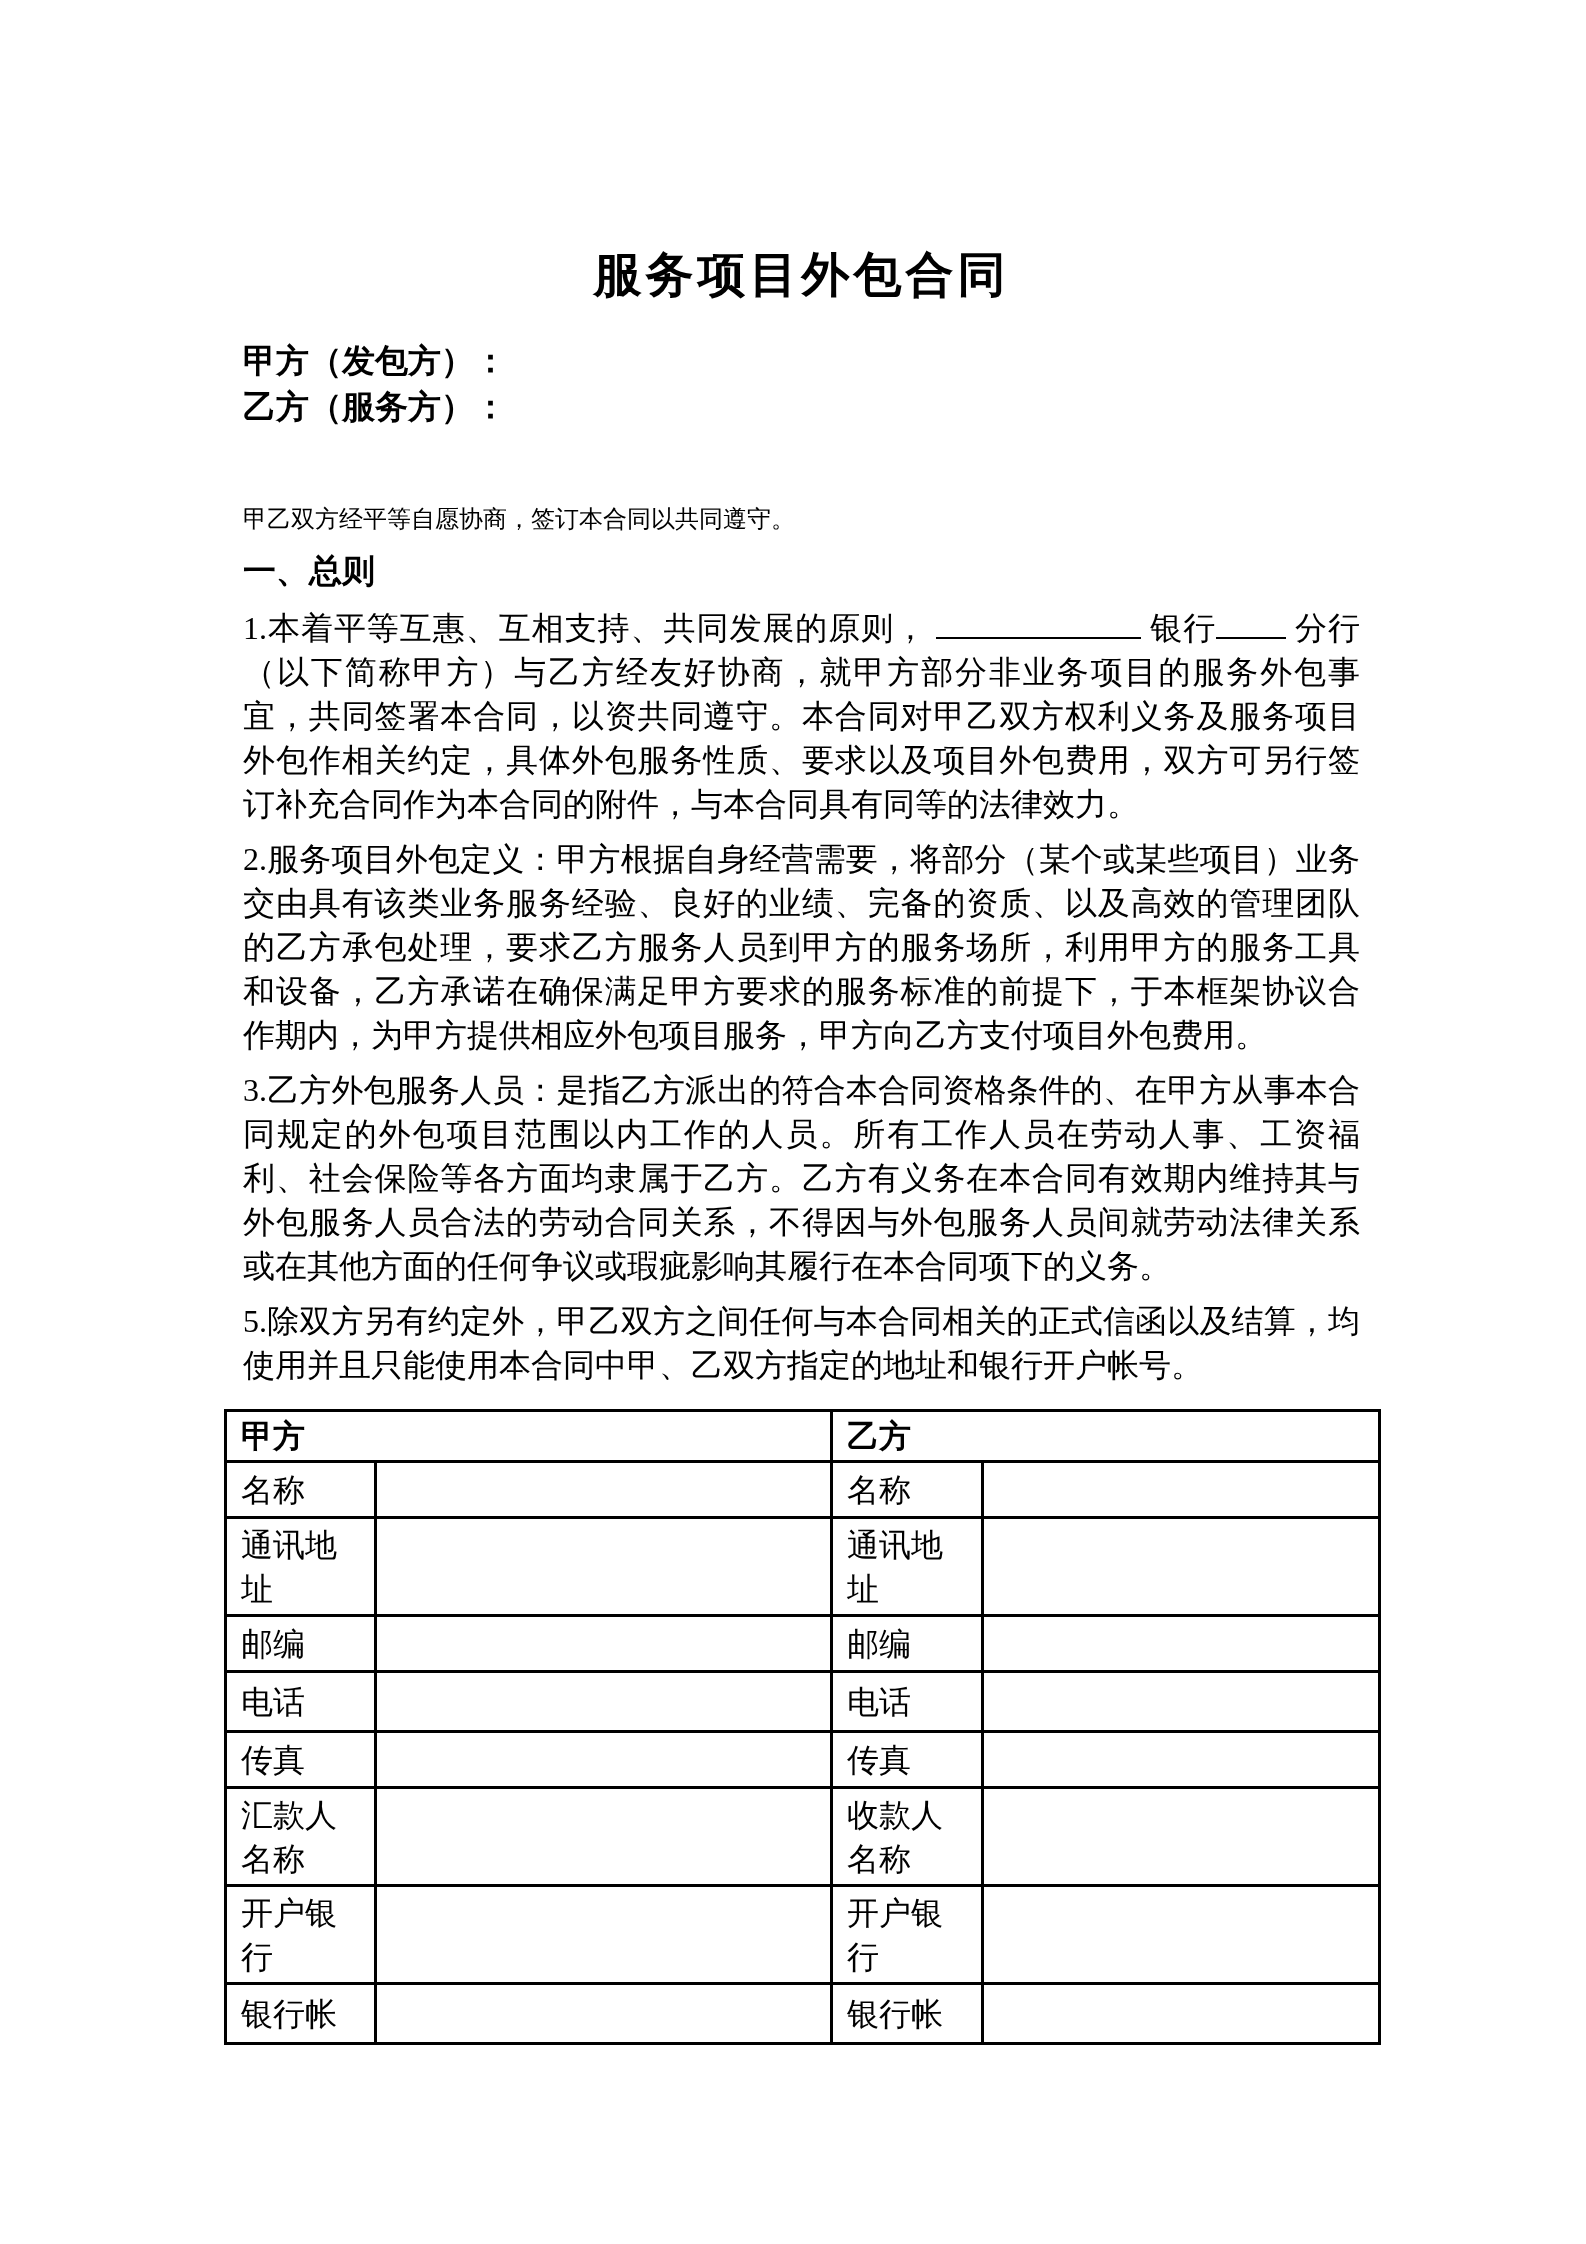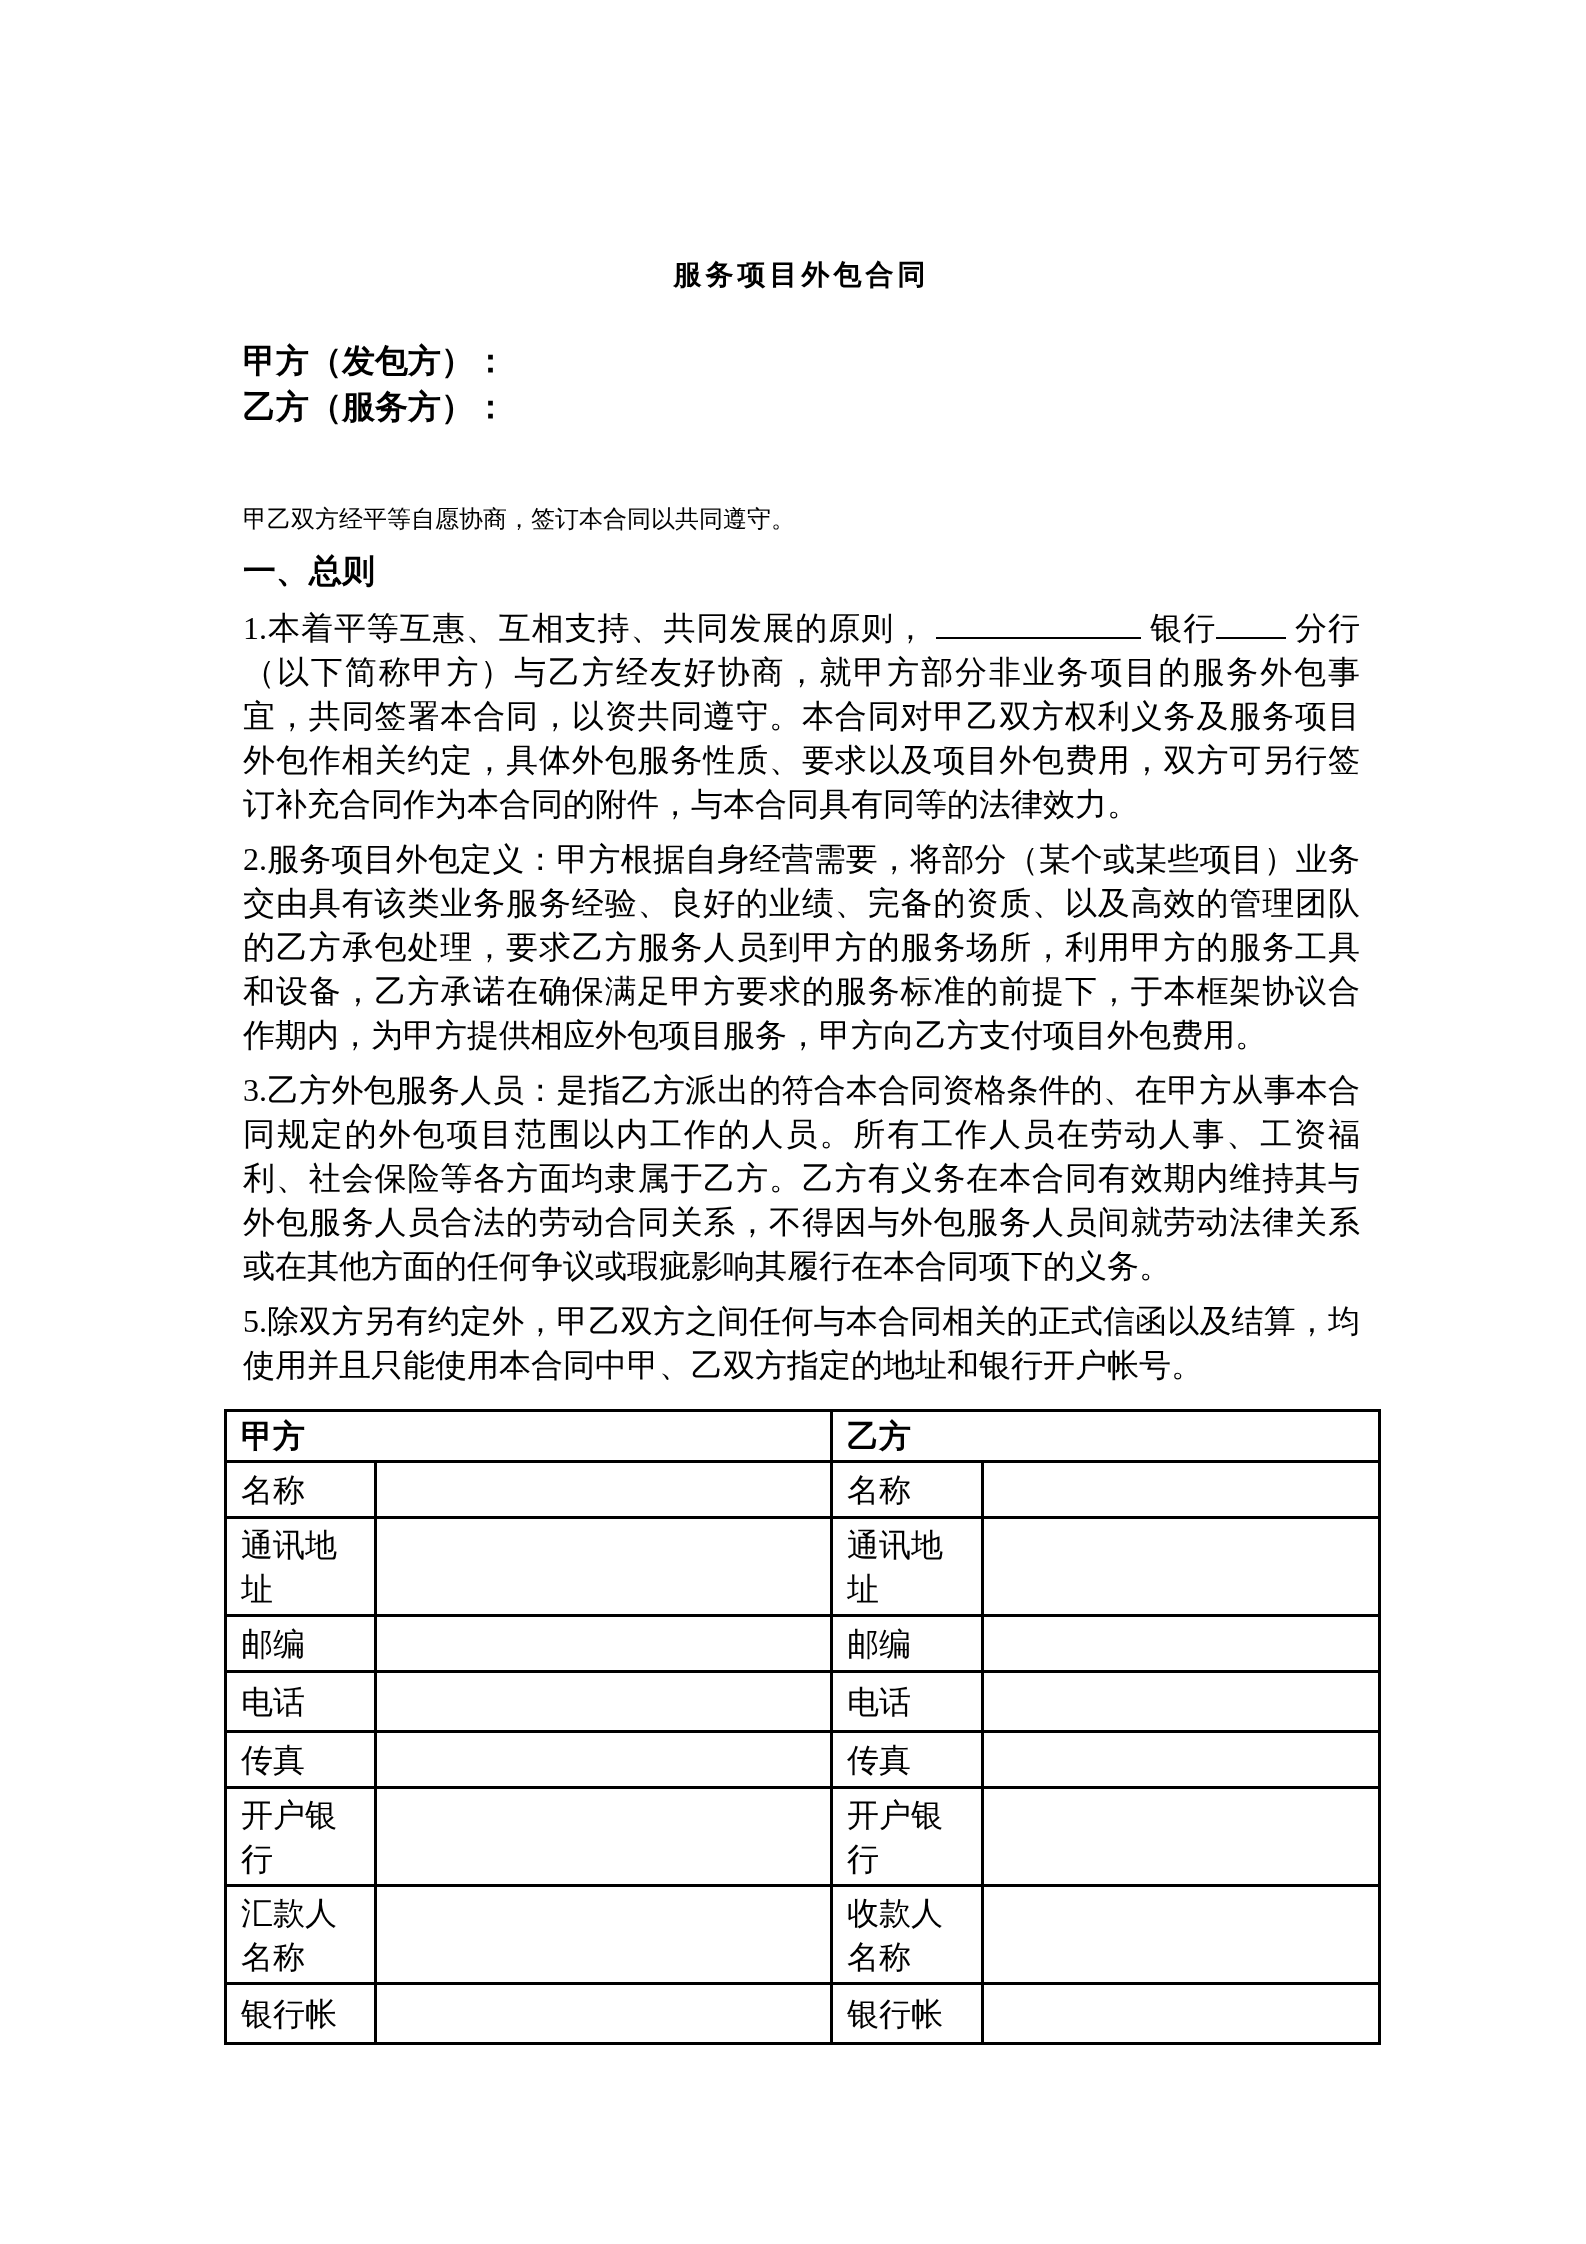--- a/index.html
+++ b/index.html
@@ -17,21 +17,21 @@
     overflow: hidden;
   }
   .content {
     margin-left: 243px;
     width: 1117px;
     padding-top: 250px;
   }
   .doc-title {
     margin: 0;
     text-align: center;
-    font-size: 28px;
+    font-size: 48px;
     font-weight: bold;
     line-height: 50px;
     letter-spacing: 4px;
   }
   .party-line {
     margin: 0;
     font-size: 33px;
     font-weight: bold;
     line-height: 46px;
   }
@@ -149,29 +149,29 @@
           <td>电话</td>
           <td></td>
         </tr>
         <tr class="row-s">
           <td>传真</td>
           <td></td>
           <td>传真</td>
           <td></td>
         </tr>
         <tr class="row-t">
+          <td>汇款人名称</td>
+          <td></td>
+          <td>收款人名称</td>
+          <td></td>
+        </tr>
+        <tr class="row-t">
           <td>开户银行</td>
           <td></td>
           <td>开户银行</td>
-          <td></td>
-        </tr>
-        <tr class="row-t">
-          <td>汇款人名称</td>
-          <td></td>
-          <td>收款人名称</td>
           <td></td>
         </tr>
         <tr class="row-m">
           <td>银行帐</td>
           <td></td>
           <td>银行帐</td>
           <td></td>
         </tr>
       </tbody>
     </table>

